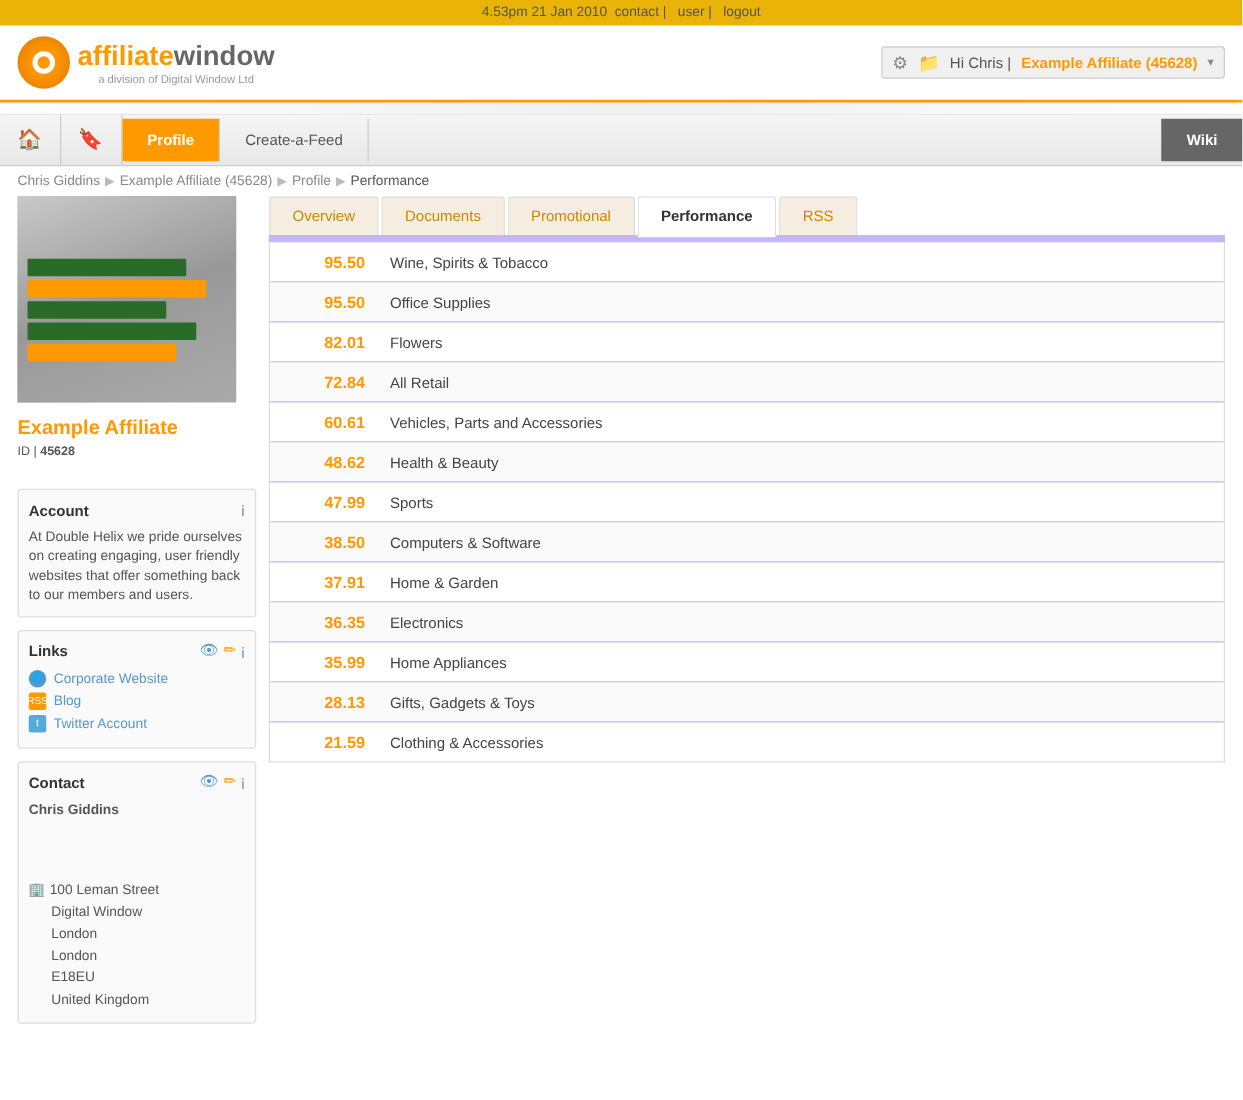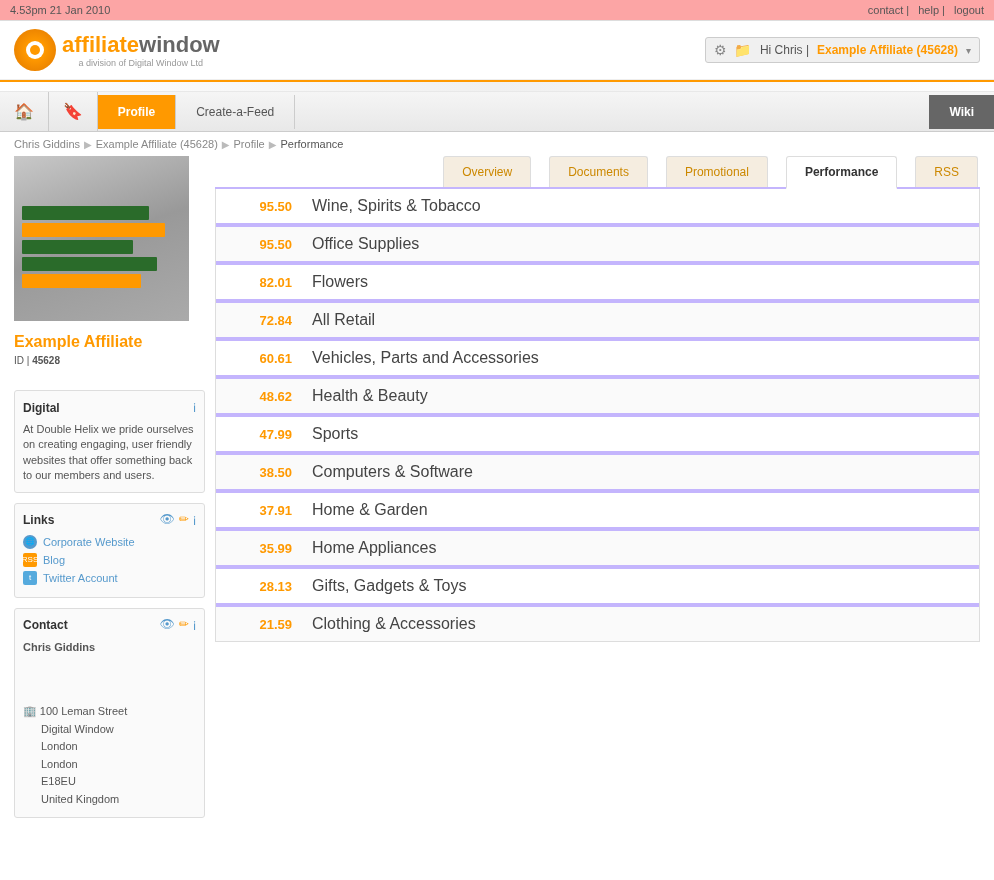--- a/index.html
+++ b/index.html
@@ -1,23 +1,23 @@
 <!DOCTYPE html>
 <html><head>
   <meta charset="utf-8">
   <style>
     * { margin: 0; padding: 0; box-sizing: border-box; }
     body { font-family: Arial, sans-serif; font-size: 12px; color: #333; background: #fff; }
 
     
     .top-bar {
-      background: #fca5a5;
+      background: #eab308;
       border-bottom: 1px solid #ddd;
       display: flex;
-      justify-content: space-between;
+      justify-content: center;
       align-items: center;
       padding: 4px 10px;
       font-size: 11px;
       color: #555;
     }
     .top-bar .top-links a { color: #555; text-decoration: none; margin-left: 6px; }
 
     .header-main {
       background: #fff;
       display: flex;
@@ -186,24 +186,23 @@
 
     
     .main-content {
       flex: 1;
       padding: 0 14px 20px 10px;
     }
 
     
     .tabs {
       display: flex;
-      gap: 16px;
+      gap: 0;
       margin-bottom: 0;
-      border-bottom: 2px solid #c4b5fd;
-      justify-content: flex-end;
+      border-bottom: 6px solid #c4b5fd;
     }
     .tab {
       padding: 8px 18px;
       background: #f5ede0;
       border: 1px solid #ddd;
       border-bottom: none;
       cursor: pointer;
       font-size: 12px;
       color: #c80;
       margin-right: 2px;
@@ -227,49 +226,49 @@
       padding: 12px 16px;
       font-size: 14px;
       color: #555;
       font-weight: normal;
       border-bottom: 1px solid #eee;
     }
     .perf-row {
       display: flex;
       align-items: center;
       padding: 8px 16px;
-      border-bottom: 4px solid #c4b5fd;
+      border-bottom: 1px solid #c4b5fd;
     }
     .perf-row:last-child { border-bottom: none; }
     .perf-row:nth-child(even) { background: #fafafa; }
     .perf-score {
       width: 80px;
       color: #f90;
       font-weight: bold;
       font-size: 13px;
       text-align: right;
       padding-right: 20px;
     }
     .perf-label {
       color: #444;
-      font-size: 16px;
+      font-size: 12px;
     }
 
     
     .contact-address { font-size: 11px; color: #555; line-height: 1.6; margin-top: 48px; }
   </style>
 </head>
 <body>
 
 <div class="top-bar">
   <span>4.53pm 21 Jan 2010</span>
   <div class="top-links">
     <a href="#">contact</a>
     <span> | </span>
-    <a href="#">help</a>
+    <a href="#">user</a>
     <span> | </span>
     <a href="#">logout</a>
   </div>
 </div>
 
 <div class="header-main">
   <div class="logo-area">
 
     <div style="width:42px;height:42px;border-radius:50%;background:radial-gradient(circle, #f90 30%, #e07700 100%);display:flex;align-items:center;justify-content:center;margin-right:6px;">
       <div style="width:18px;height:18px;border-radius:50%;background:#fff;display:flex;align-items:center;justify-content:center;">
@@ -336,21 +335,21 @@
     </div>
 
     <div class="affiliate-name">Example Affiliate</div>
     <div class="affiliate-id">
       <span>ID |</span>
       <strong>45628</strong>
     </div>
 
     <div class="sidebar-section">
       <div class="sidebar-section-header">
-        <span class="sidebar-section-title">Digital</span>
+        <span class="sidebar-section-title">Account</span>
         <div class="sidebar-section-icons">
           <span class="sidebar-icon blue">ℹ</span>
         </div>
       </div>
       <p class="sidebar-text">At Double Helix we pride ourselves on creating engaging, user friendly websites that offer something back to our members and users.</p>
     </div>
 
     <div class="sidebar-section">
       <div class="sidebar-section-header">
         <span class="sidebar-section-title">Links</span>
@@ -440,20 +439,24 @@
     </div>
           <div class="perf-row">
       <span class="perf-score">38.50</span>
       <span class="perf-label">Computers &amp; Software</span>
     </div>
           <div class="perf-row">
       <span class="perf-score">37.91</span>
       <span class="perf-label">Home &amp; Garden</span>
     </div>
           <div class="perf-row">
+      <span class="perf-score">36.35</span>
+      <span class="perf-label">Electronics</span>
+    </div>
+          <div class="perf-row">
       <span class="perf-score">35.99</span>
       <span class="perf-label">Home Appliances</span>
     </div>
           <div class="perf-row">
       <span class="perf-score">28.13</span>
       <span class="perf-label">Gifts, Gadgets &amp; Toys</span>
     </div>
           <div class="perf-row">
       <span class="perf-score">21.59</span>
       <span class="perf-label">Clothing &amp; Accessories</span>

